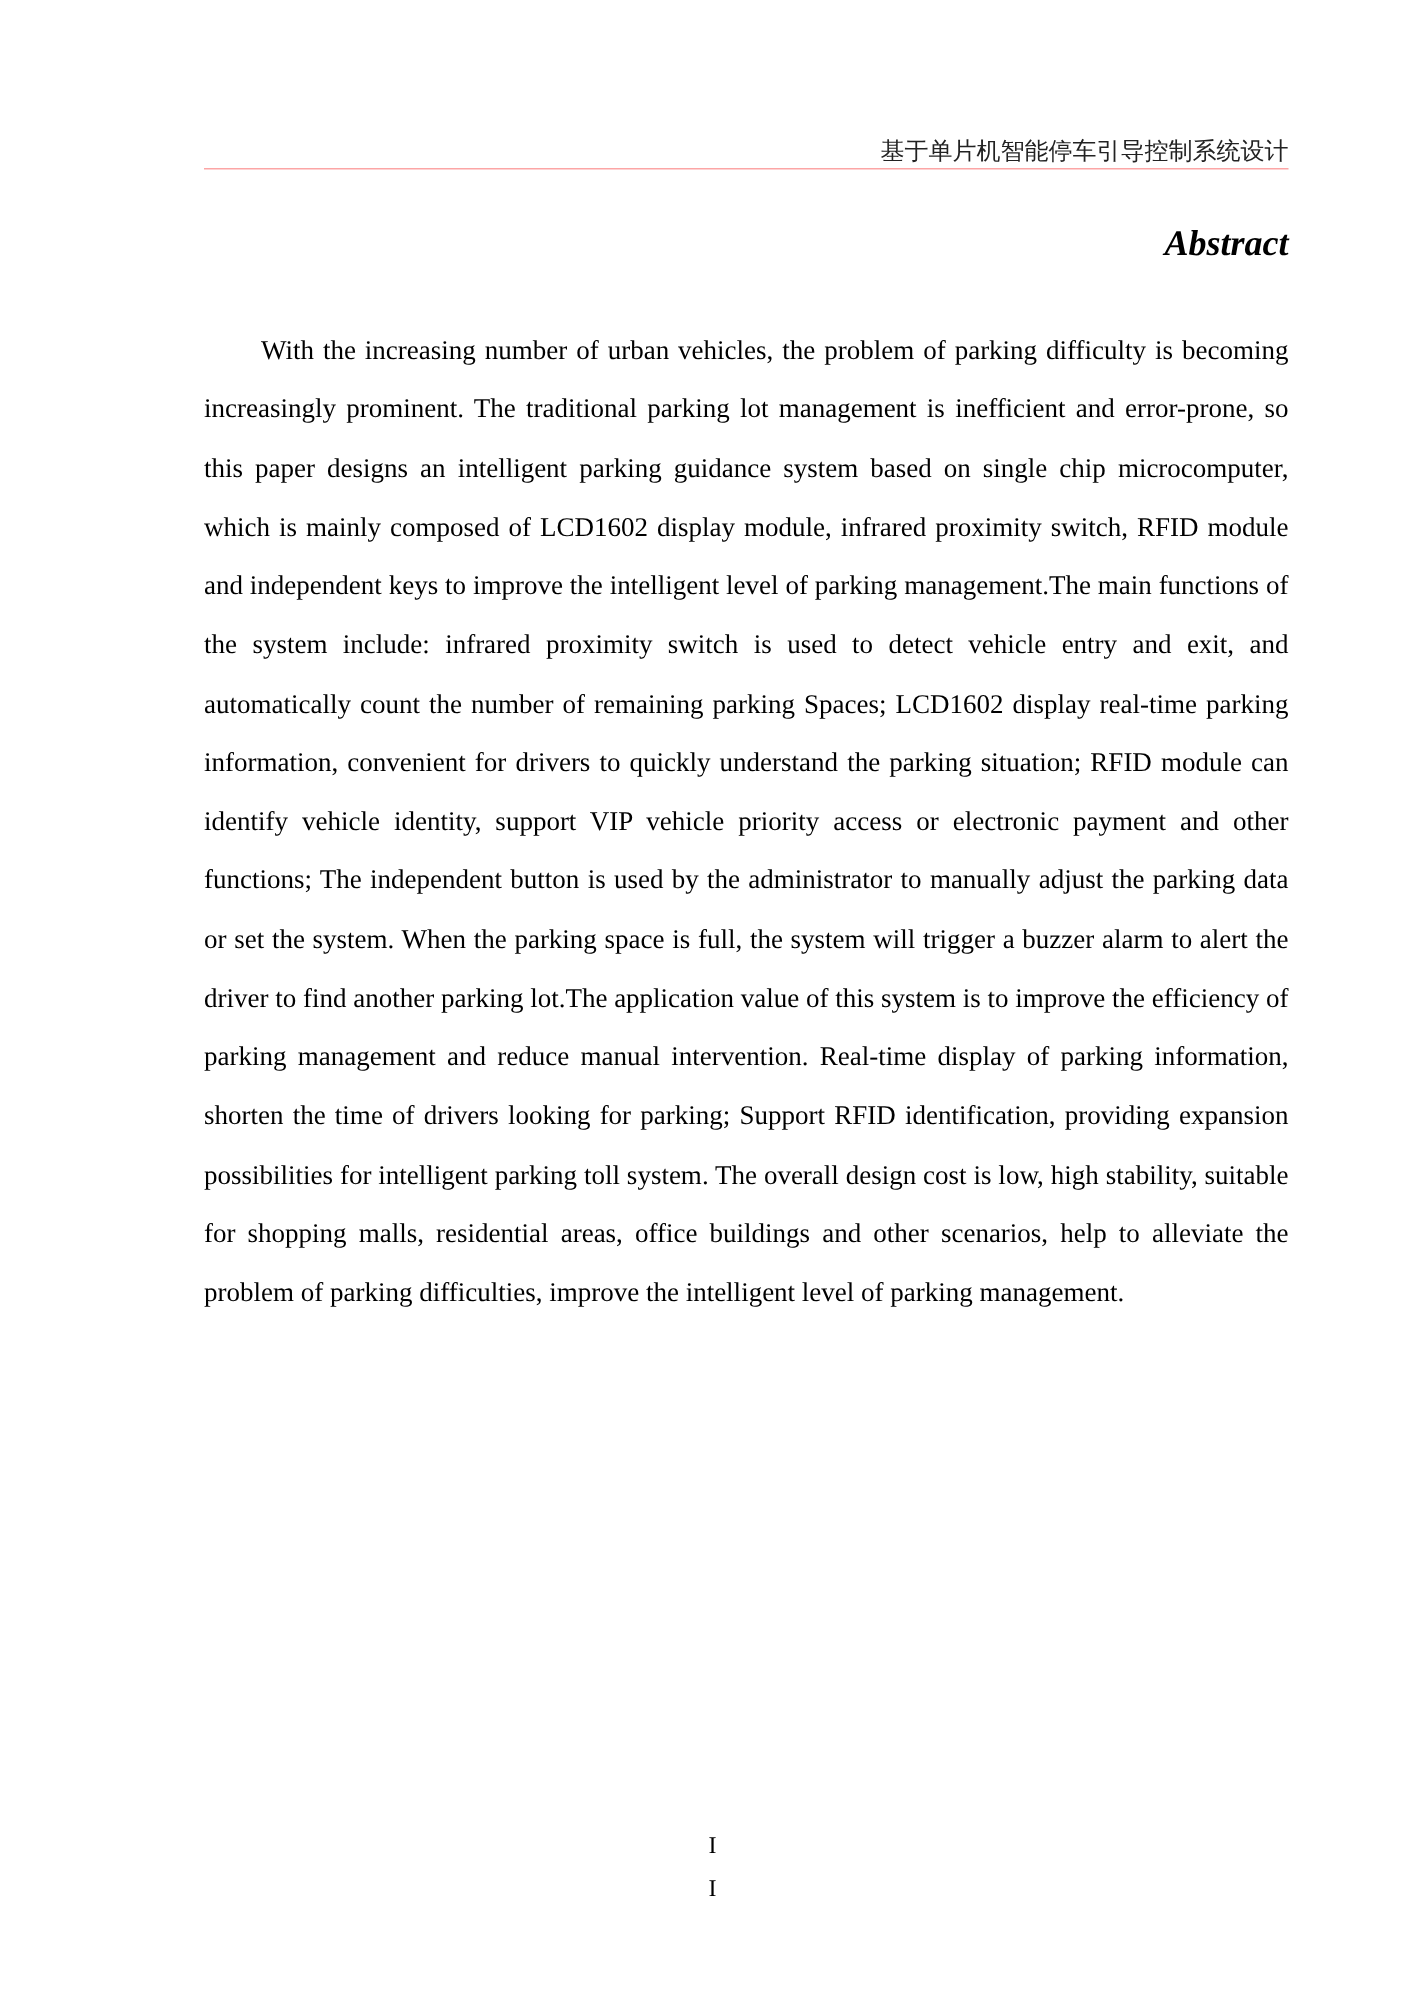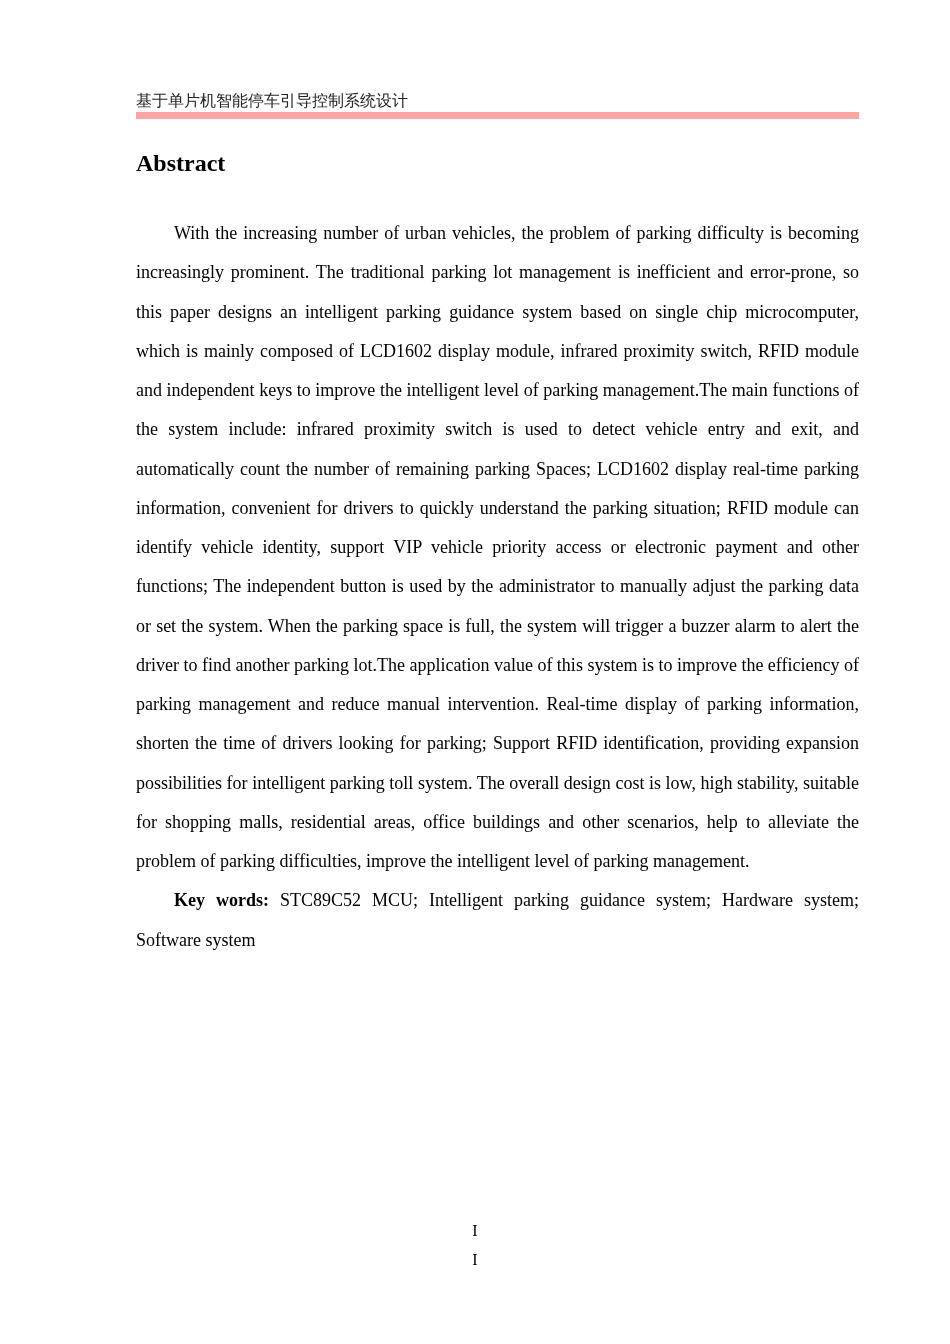--- a/index.html
+++ b/index.html
@@ -1,36 +1,35 @@
 <!DOCTYPE html>
 <html><head>
 <meta charset="utf-8">
 <style>
   html, body { margin: 0; padding: 0; background: #ffffff; }
   body { width: 950px; height: 1344px; position: relative; overflow: hidden;
          font-family: "Liberation Serif", "DejaVu Serif", serif; color: #000; }
   .header { position: absolute; left: 136px; top: 90px; width: 723px; height: 22px;
-            border-bottom: 7px solid #fca5a5; text-align: left;
+            border-bottom: 1px solid #fca5a5; text-align: right;
             font-family: "DejaVu Sans", sans-serif; font-size: 16px; line-height: 22px; color: #222; }
-  .title { position: absolute; left: 136px; top: 146px; width: 723px; text-align: left;
-           font-size: 24px; font-weight: bold; line-height: 34px; }
+  .title { position: absolute; left: 136px; top: 146px; width: 723px; text-align: right;
+           font-size: 24px; font-weight: bold; line-height: 34px; font-style: italic; }
   .body { position: absolute; left: 136px; top: 214px; width: 723px; }
   .para { margin: 0; font-size: 18px; line-height: 39.25px; text-align: justify;
           text-indent: 38px; letter-spacing: 0; }
   .kw-label { font-weight: bold; }
   .footer { position: absolute; left: 0; width: 950px; text-align: center; font-size: 16px; line-height: 20px; }
   .f1 { top: 1221px; }
   .f2 { top: 1250px; }
 </style>
 </head>
 <body>
 
 <div class="header">基于单片机智能停车引导控制系统设计</div>
 
 <div class="title">Abstract</div>
 
 <div class="body">
   <p class="para">With the increasing number of urban vehicles, the problem of parking difficulty is becoming increasingly prominent. The traditional parking lot management is inefficient and error-prone, so this paper designs an intelligent parking guidance system based on single chip microcomputer, which is mainly composed of LCD1602 display module, infrared proximity switch, RFID module and independent keys to improve the intelligent level of parking management.The main functions of the system include: infrared proximity switch is used to detect vehicle entry and exit, and automatically count the number of remaining parking Spaces; LCD1602 display real-time parking information, convenient for drivers to quickly understand the parking situation; RFID module can identify vehicle identity, support VIP vehicle priority access or electronic payment and other functions; The independent button is used by the administrator to manually adjust the parking data or set the system. When the parking space is full, the system will trigger a buzzer alarm to alert the driver to find another parking lot.The application value of this system is to improve the efficiency of parking management and reduce manual intervention. Real-time display of parking information, shorten the time of drivers looking for parking; Support RFID identification, providing expansion possibilities for intelligent parking toll system. The overall design cost is low, high stability, suitable for shopping malls, residential areas, office buildings and other scenarios, help to alleviate the problem of parking difficulties, improve the intelligent level of parking management.</p>
-  <p class="para"><span class="kw-label">Key words:</span><span> STC89C52 MCU; Intelligent parking guidance system; Hardware system; Software system</span></p>
 </div>
 
 <div class="footer f1">I</div>
 <div class="footer f2">I</div>
 
 </body></html>

